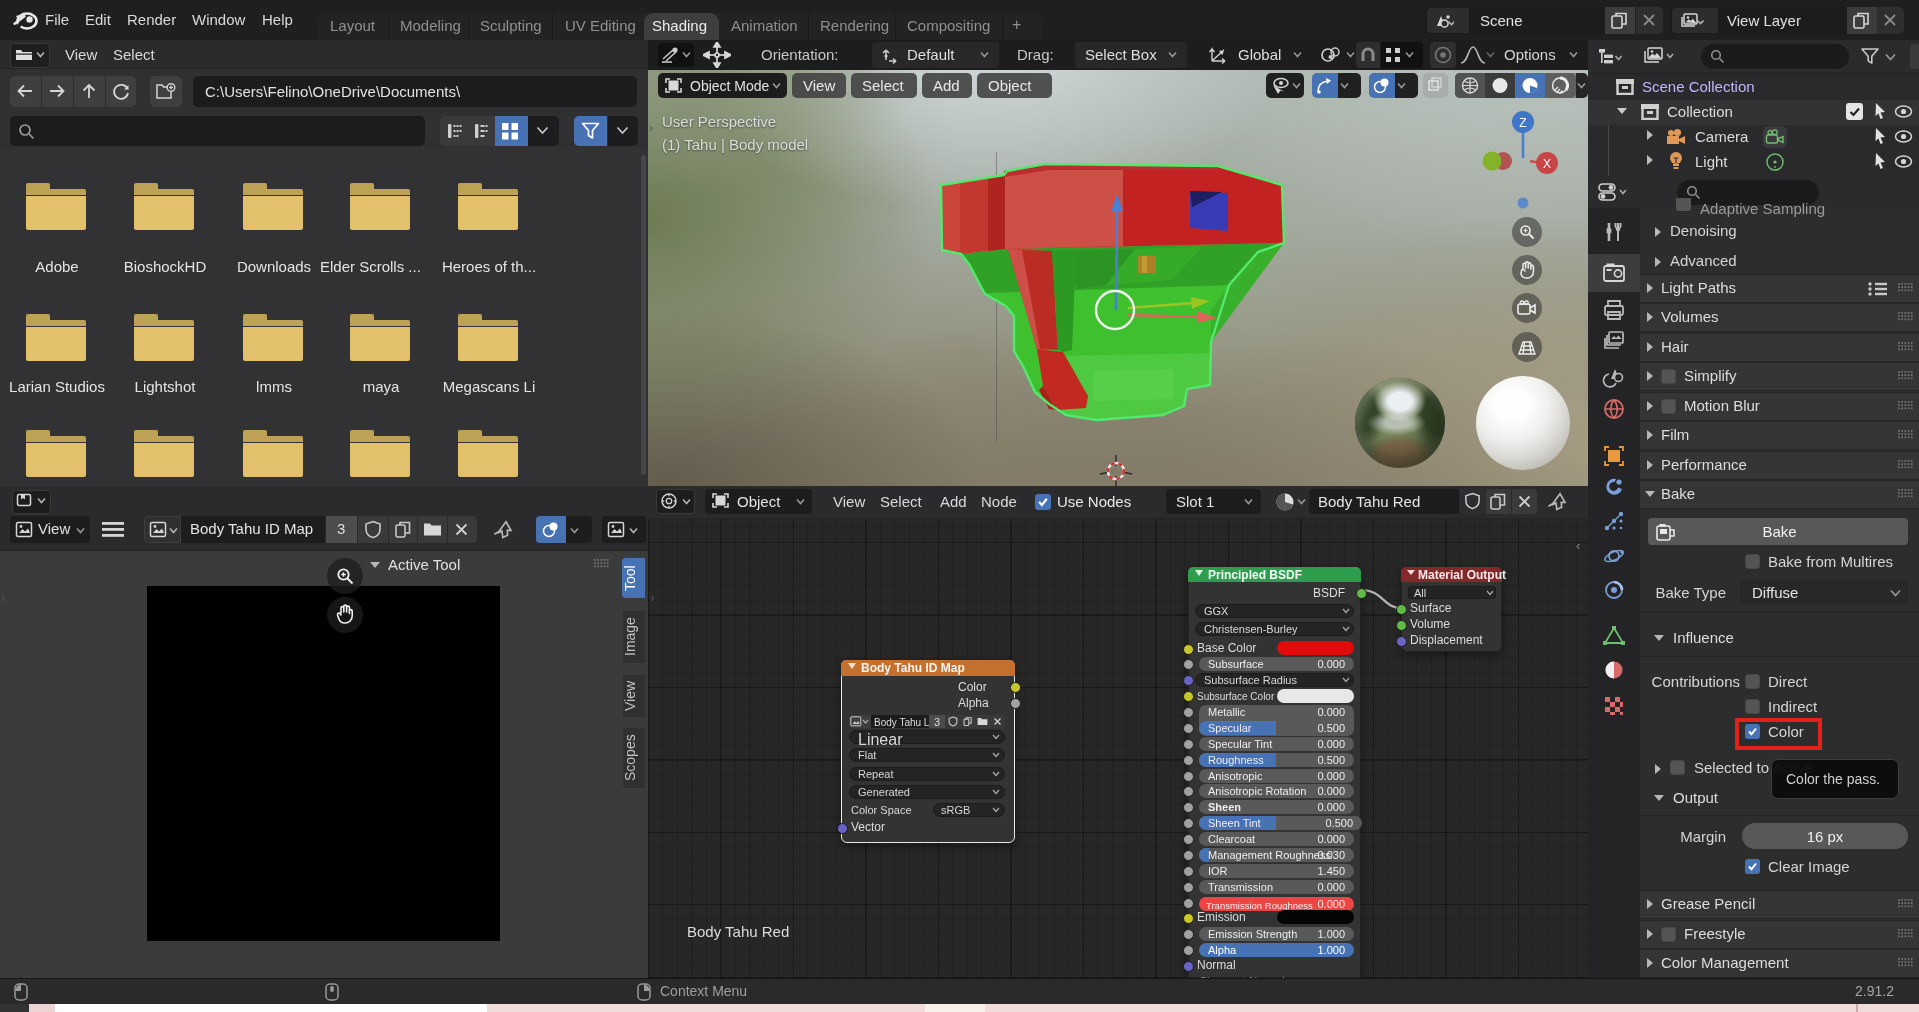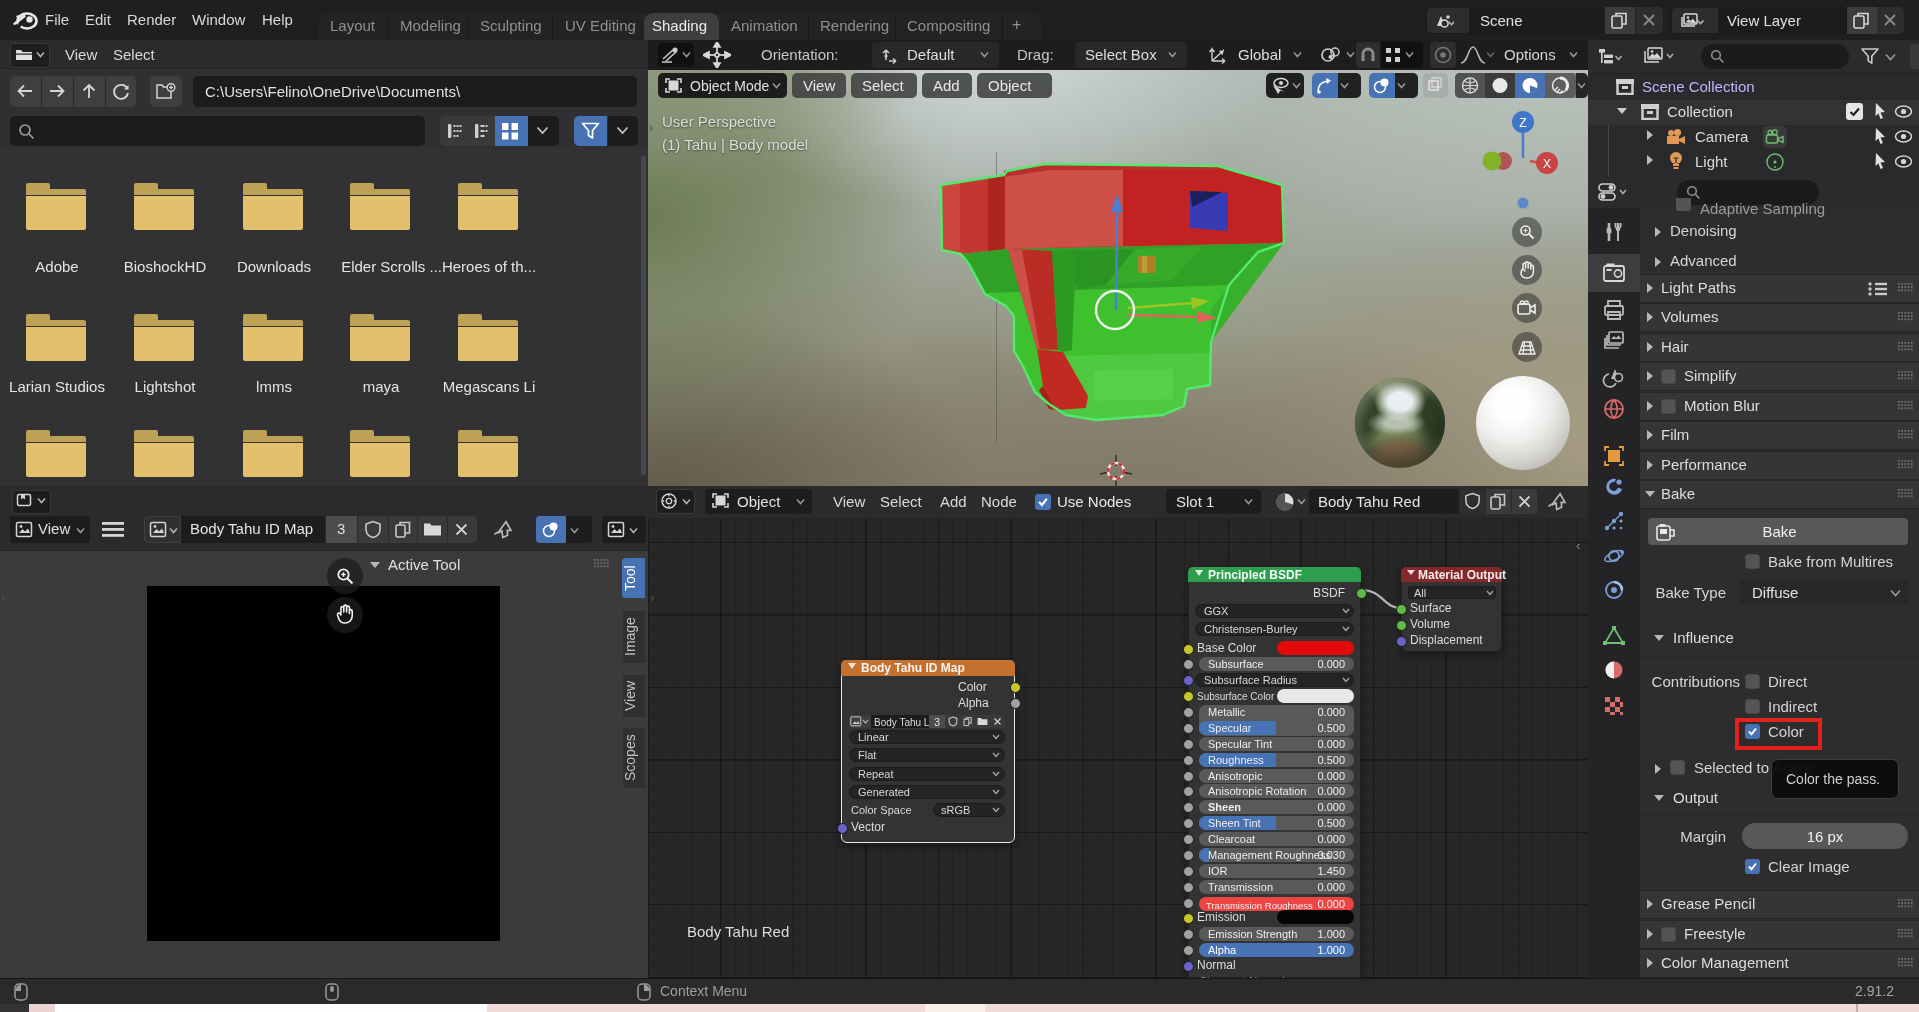--- a/index.html
+++ b/index.html
@@ -197,21 +197,21 @@
     <div class="abs" style="left:0;top:0;width:24px;height:8px;background:#bda255;border-radius:2px 2px 0 0;"></div>
     <div class="abs" style="left:0;top:6px;width:60px;height:6px;background:#bda255;border-radius:0 2px 0 0;"></div>
     <div class="abs" style="left:0;top:13px;width:60px;height:34px;background:#e2c06c;border-radius:0 0 2px 2px;"></div>
   </div>
   <div class="abs" style="left:213px;top:218px;width:122px;text-align:center;color:#e4e4e4;font-size:15px;white-space:nowrap;">Downloads</div>
   <div class="abs" style="left:350px;top:143px;width:62px;height:47px;">
     <div class="abs" style="left:0;top:0;width:24px;height:8px;background:#bda255;border-radius:2px 2px 0 0;"></div>
     <div class="abs" style="left:0;top:6px;width:60px;height:6px;background:#bda255;border-radius:0 2px 0 0;"></div>
     <div class="abs" style="left:0;top:13px;width:60px;height:34px;background:#e2c06c;border-radius:0 0 2px 2px;"></div>
   </div>
-  <div class="abs" style="left:320px;top:218px;width:122px;text-align:right;color:#e4e4e4;font-size:15px;white-space:nowrap;">Elder Scrolls ...</div>
+  <div class="abs" style="left:320px;top:218px;width:122px;text-align:left;color:#e4e4e4;font-size:15px;white-space:nowrap;">Elder Scrolls ...</div>
   <div class="abs" style="left:458px;top:143px;width:62px;height:47px;">
     <div class="abs" style="left:0;top:0;width:24px;height:8px;background:#bda255;border-radius:2px 2px 0 0;"></div>
     <div class="abs" style="left:0;top:6px;width:60px;height:6px;background:#bda255;border-radius:0 2px 0 0;"></div>
     <div class="abs" style="left:0;top:13px;width:60px;height:34px;background:#e2c06c;border-radius:0 0 2px 2px;"></div>
   </div>
   <div class="abs" style="left:428px;top:218px;width:122px;text-align:center;color:#e4e4e4;font-size:15px;white-space:nowrap;">Heroes of th...</div>
   <div class="abs" style="left:26px;top:274px;width:62px;height:47px;">
     <div class="abs" style="left:0;top:0;width:24px;height:8px;background:#bda255;border-radius:2px 2px 0 0;"></div>
     <div class="abs" style="left:0;top:6px;width:60px;height:6px;background:#bda255;border-radius:0 2px 0 0;"></div>
     <div class="abs" style="left:0;top:13px;width:60px;height:34px;background:#e2c06c;border-radius:0 0 2px 2px;"></div>
@@ -1310,21 +1310,21 @@
     </svg>
   <div class="abs" style="left:327px;top:229px;width:15px;height:13px;background:#39393b;"></div>
   <svg class="abs" style="left:329px;top:231px;" width="11" height="9" viewBox="0 0 19 15">
       <path d="M1 1.5 h6 l1.5 2 H18 v10 H1 Z" fill="#d8d8d8"></path>
     </svg>
   <div class="abs" style="left:342px;top:229px;width:15px;height:13px;background:#39393b;border-radius:0 3px 3px 0;"></div>
   <svg class="abs" style="left:345px;top:231px;" width="9" height="9" viewBox="0 0 15 15">
       <path d="M2.5 2.5 L12.5 12.5 M12.5 2.5 L2.5 12.5" stroke="#d0d0d0" stroke-width="2.2"></path>
     </svg>
   <div class="abs" style="left:201px;top:243.5px;width:156px;height:14px;background:#242425;border-radius:7px;border:1px solid #1c1c1c;box-sizing:border-box;"></div>
-  <div class="abs" style="left:210px;top:244.5px;color:#d8d8d8;font-size:11px;">Linear</div>
+  <div class="abs" style="left:210px;top:244.5px;color:#d8d8d8;font-size:16px;">Linear</div>
   <svg class="abs" style="left:344px;top:247.5px;" width="8" height="7" viewBox="0 0 8 7">
       <path d="M1 1 l3 3.5 L7 1" fill="none" stroke="#aaa" stroke-width="1.2"></path>
     </svg>
   <div class="abs" style="left:201px;top:262px;width:156px;height:14px;background:#242425;border-radius:7px;border:1px solid #1c1c1c;box-sizing:border-box;"></div>
   <div class="abs" style="left:210px;top:263px;color:#d8d8d8;font-size:11px;">Flat</div>
   <svg class="abs" style="left:344px;top:266px;" width="8" height="7" viewBox="0 0 8 7">
       <path d="M1 1 l3 3.5 L7 1" fill="none" stroke="#aaa" stroke-width="1.2"></path>
     </svg>
   <div class="abs" style="left:201px;top:280.5px;width:156px;height:14px;background:#242425;border-radius:7px;border:1px solid #1c1c1c;box-sizing:border-box;"></div>
   <div class="abs" style="left:210px;top:281.5px;color:#d8d8d8;font-size:11px;">Repeat</div>
@@ -1409,21 +1409,21 @@
   <div class="abs" style="left:551px;top:298px;width:155px;height:14px;background:#595959;border-radius:7px;overflow:hidden;">
       <div class="abs" style="left:9px;top:1px;color:#eee;font-size:11px;">Anisotropic Rotation</div>
       <div class="abs" style="right:9px;top:1px;color:#eee;font-size:11px;">0.000</div>
     </div>
   <div class="abs" style="left:535px;top:316px;width:9px;height:9px;border-radius:50%;background:#a1a1a1;border:1px solid #1a1a1a;"></div>
   <div class="abs" style="left:551px;top:314px;width:155px;height:14px;background:#595959;border-radius:7px;overflow:hidden;">
       <div class="abs" style="left:9px;top:1px;color:#eee;font-size:11px;font-weight:bold;">Sheen</div>
       <div class="abs" style="right:9px;top:1px;color:#eee;font-size:11px;">0.000</div>
     </div>
   <div class="abs" style="left:535px;top:332px;width:9px;height:9px;border-radius:50%;background:#a1a1a1;border:1px solid #1a1a1a;"></div>
-  <div class="abs" style="left:551px;top:330px;width:155px;height:14px;background:#595959;border-radius:7px;overflow:hidden;">
+  <div class="abs" style="left:551px;top:330px;width:155px;height:14px;background:#595959;border-radius:7px;overflow:hidden;padding-left:8px;">
       <div class="abs" style="left:0;top:0;width:77px;height:14px;background:#4772b3;"></div>
       <div class="abs" style="left:9px;top:1px;color:#eee;font-size:11px;">Sheen Tint</div>
       <div class="abs" style="right:9px;top:1px;color:#eee;font-size:11px;">0.500</div>
     </div>
   <div class="abs" style="left:535px;top:348px;width:9px;height:9px;border-radius:50%;background:#a1a1a1;border:1px solid #1a1a1a;"></div>
   <div class="abs" style="left:551px;top:346px;width:155px;height:14px;background:#595959;border-radius:7px;overflow:hidden;">
       <div class="abs" style="left:9px;top:1px;color:#eee;font-size:11px;">Clearcoat</div>
       <div class="abs" style="right:9px;top:1px;color:#eee;font-size:11px;">0.000</div>
     </div>
   <div class="abs" style="left:535px;top:364px;width:9px;height:9px;border-radius:50%;background:#a1a1a1;border:1px solid #1a1a1a;"></div>

